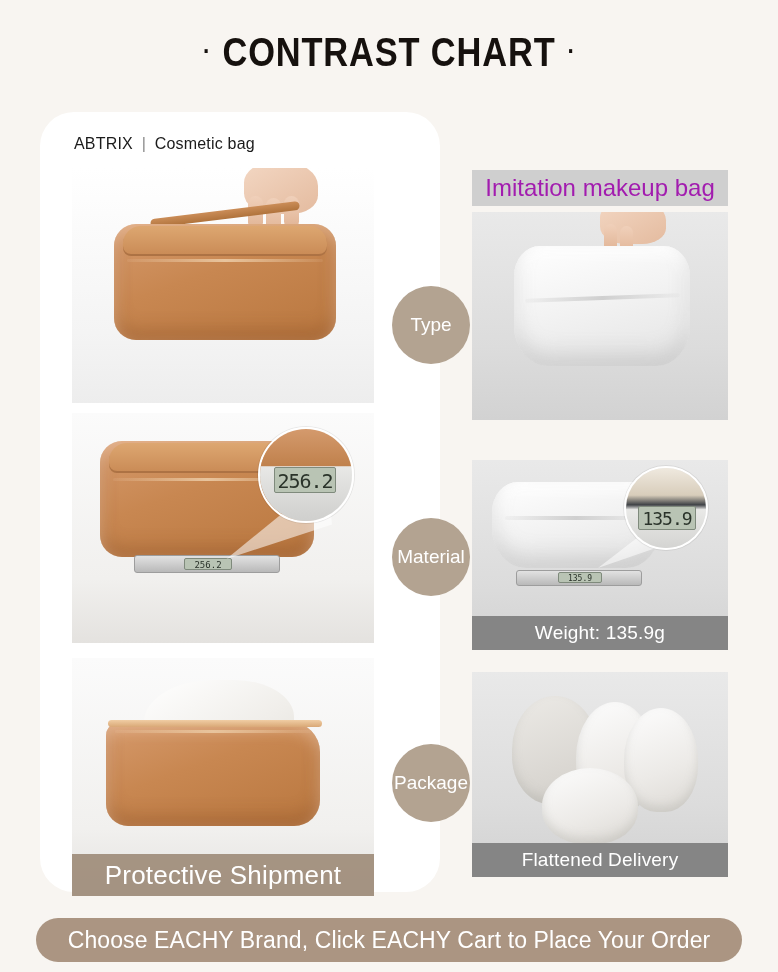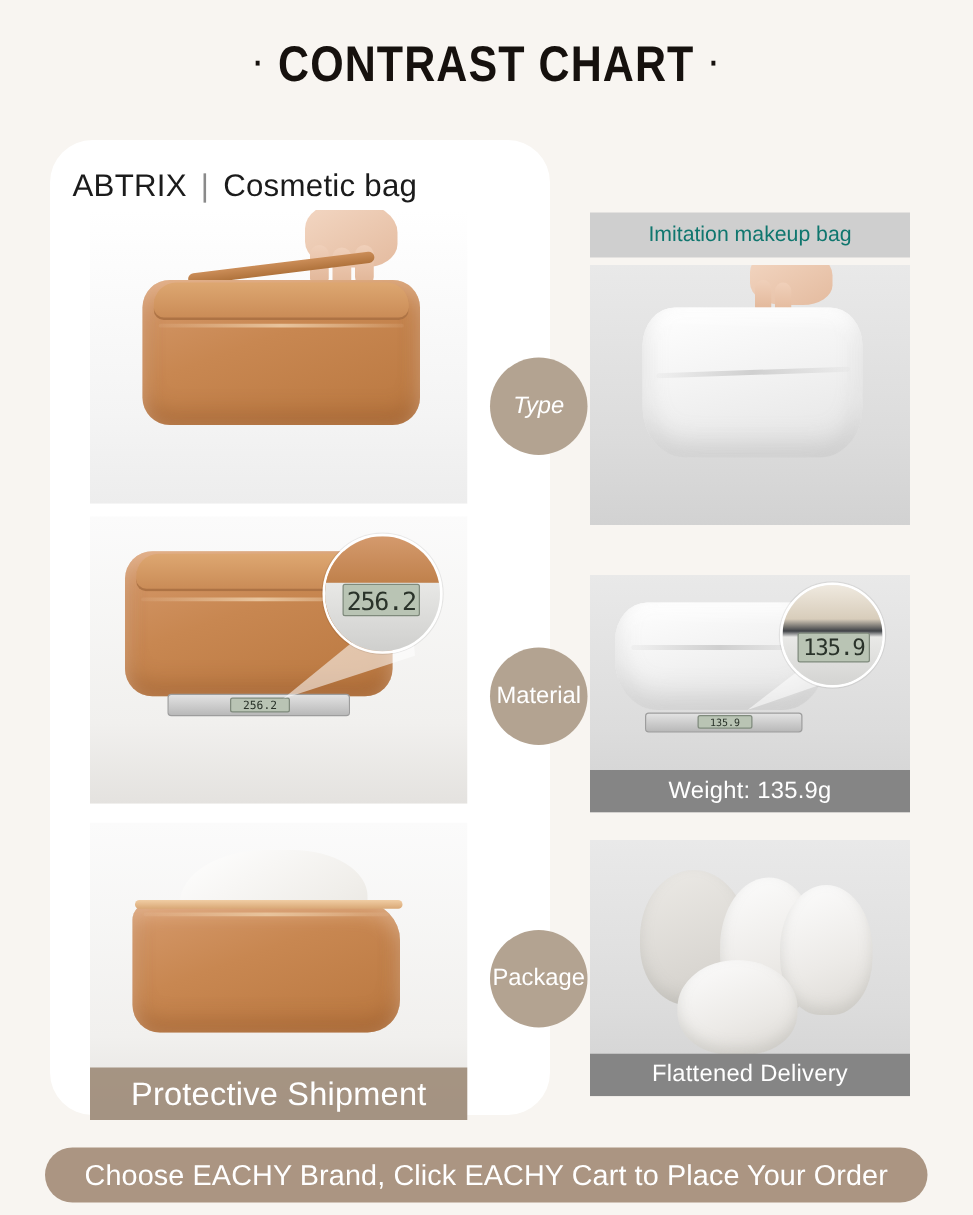--- a/index.html
+++ b/index.html
@@ -46,23 +46,23 @@
     left: 40px;
     top: 112px;
     width: 400px;
     height: 780px;
     background: #ffffff;
     border-radius: 34px;
   }
 
   .brand-line {
     position: absolute;
-    left: 58px;
+    left: 74px;
     top: 135px;
-    font-size: 25px;
+    font-size: 16px;
     color: #1b1b1b;
     letter-spacing: 0.2px;
     white-space: nowrap;
   }
   .brand-line .bar {
     color: #8a8a8a;
     font-weight: 300;
     margin: 0 4px;
   }
 
@@ -110,43 +110,43 @@
   }
 
   
   .imitation-header {
     position: absolute;
     left: 472px;
     top: 170px;
     width: 256px;
     height: 36px;
     background: #cfcfcf;
-    color: #0f766e;
-    font-size: 17px;
+    color: #a21caf;
+    font-size: 24px;
     line-height: 36px;
     text-align: center;
     white-space: nowrap;
   }
 
   
   .badge {
     position: absolute;
     left: 392px;
     width: 78px;
     height: 78px;
     border-radius: 50%;
     background: #b3a391;
     color: #ffffff;
     font-size: 19px;
     line-height: 78px;
     text-align: center;
     white-space: nowrap;
     z-index: 6;
   }
-  .badge-type     { top: 286px; font-style: italic; }
+  .badge-type     { top: 286px; }
   .badge-material { top: 518px; }
   .badge-package  { top: 744px; }
 
   
   .cta {
     position: absolute;
     left: 36px;
     top: 918px;
     width: 706px;
     height: 44px;

